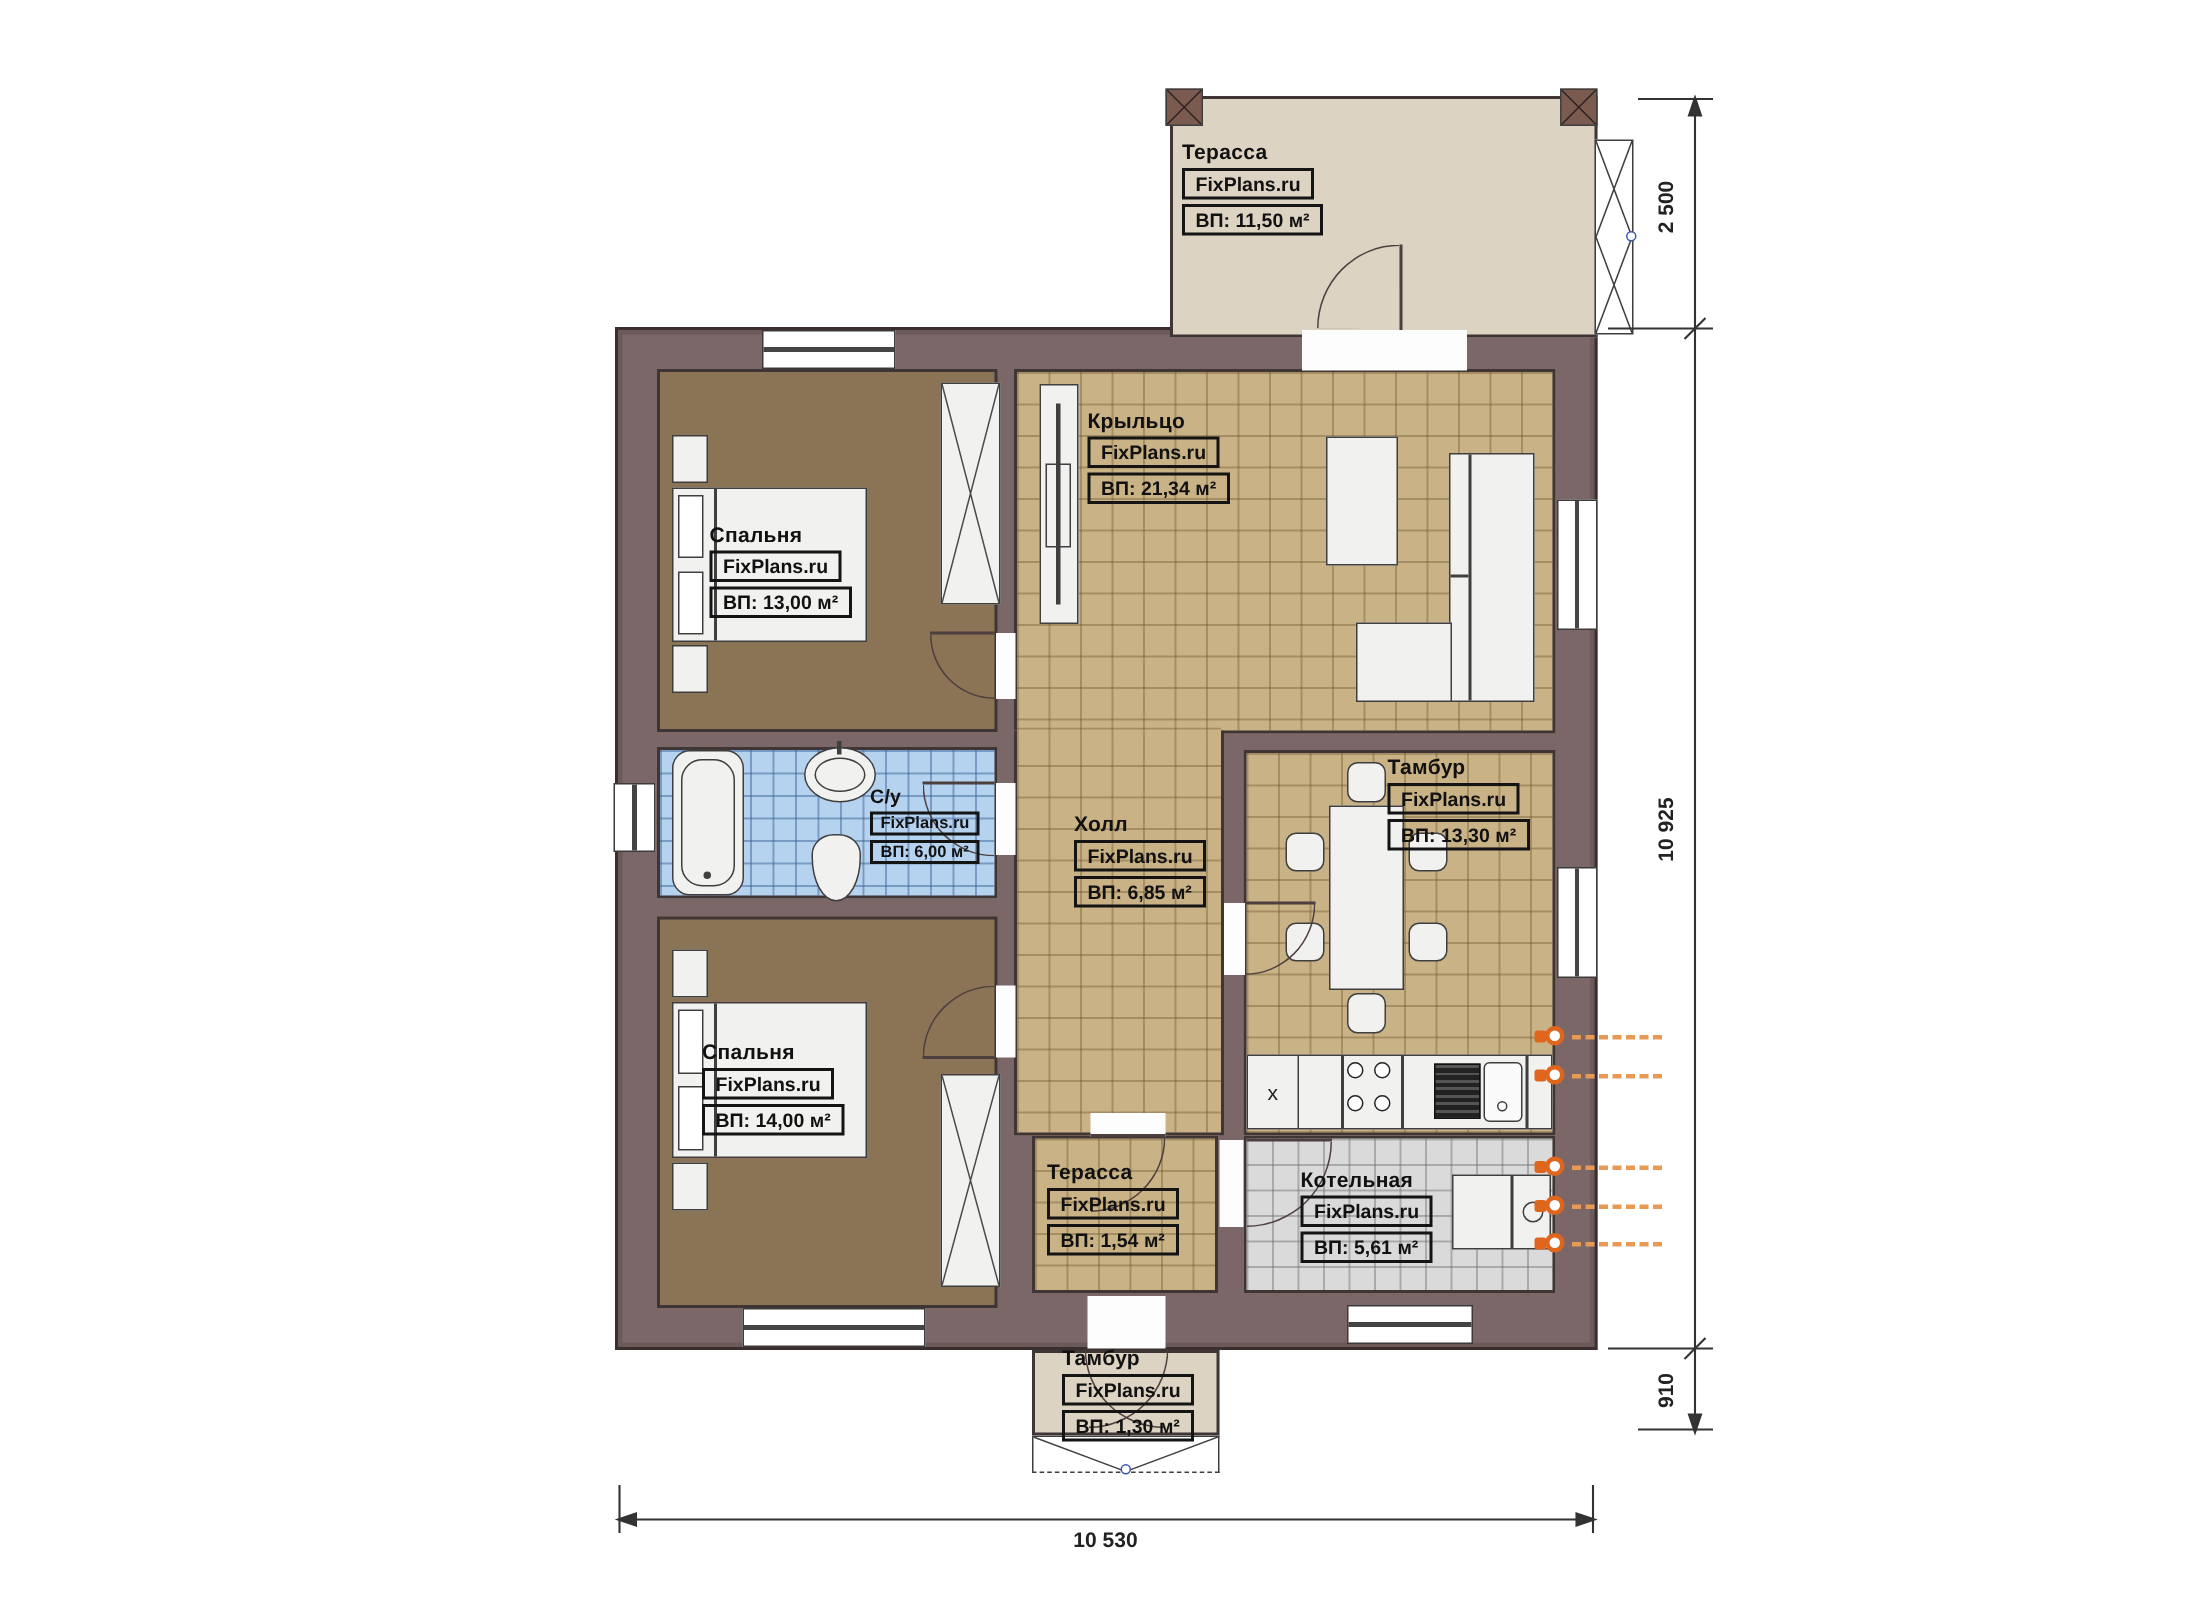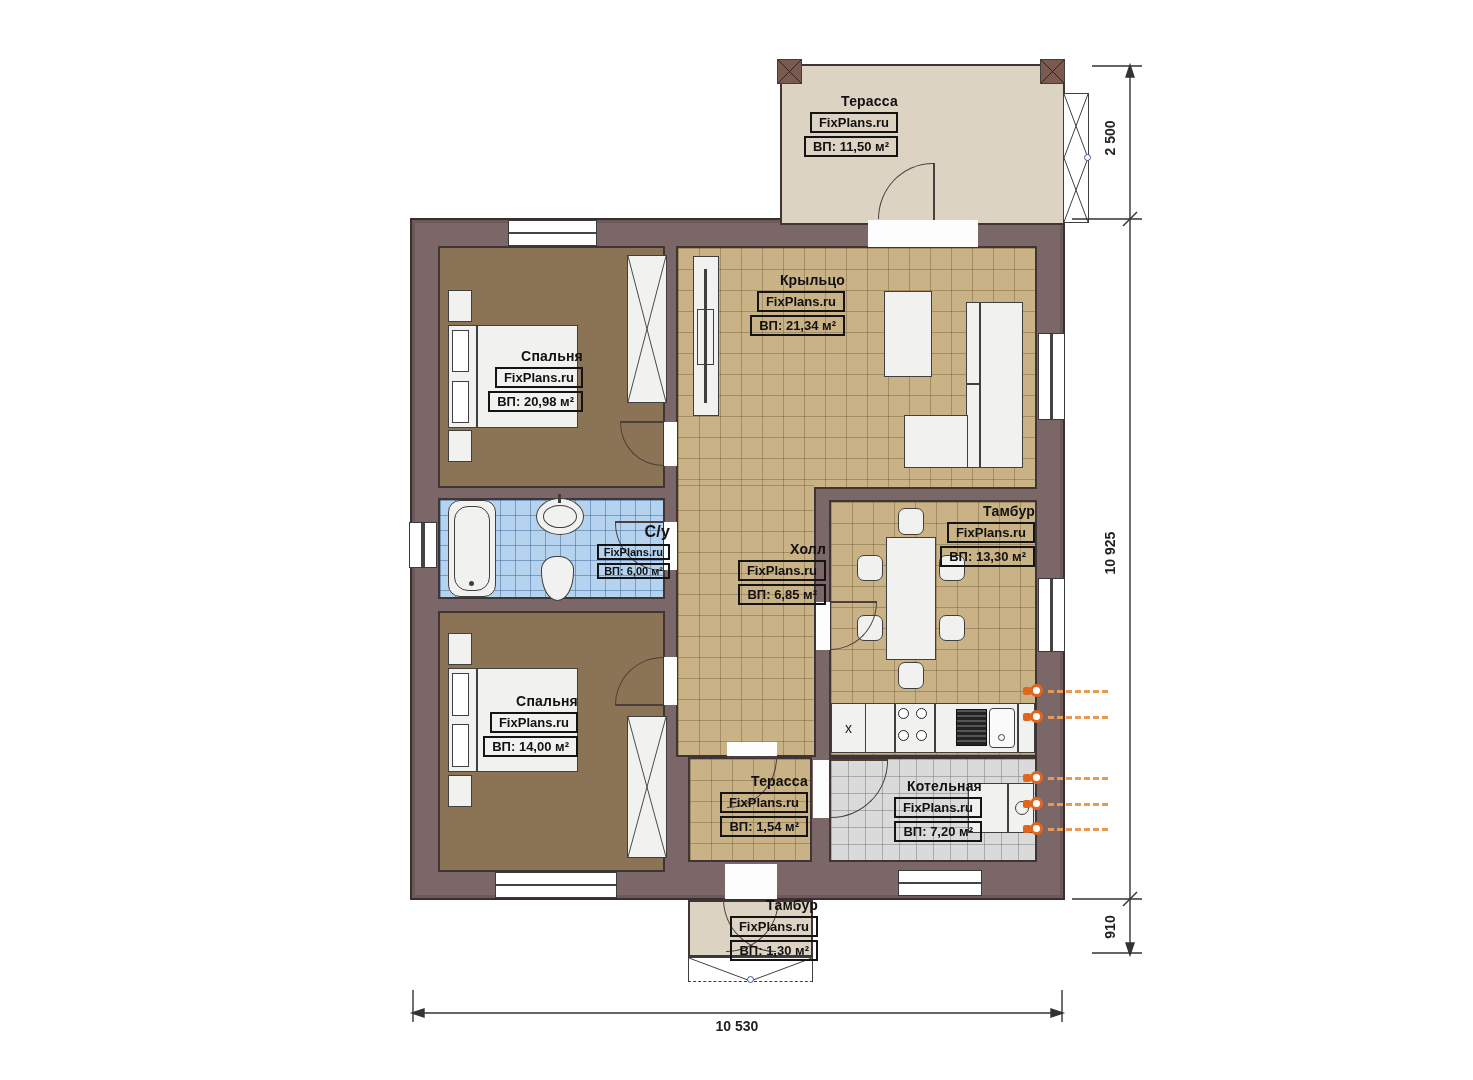--- a/index.html
+++ b/index.html
@@ -39,24 +39,24 @@
   
   .furn{position:absolute;background:#f1f1ef;border:1.5px solid #3f3f3f;z-index:20;}
   .pillow{position:absolute;background:#fff;border:1.5px solid #3f3f3f;}
   .fline{position:absolute;background:#3f3f3f;}
   .chair{border-radius:7px;}
   .round{border-radius:50%;}
   .xsvg{position:absolute;left:0;top:0;width:100%;height:100%;}
   .burner{position:absolute;width:11px;height:11px;border:1.5px solid #222;border-radius:50%;background:#fff;}
   .dark{background:#2b2b2b;background-image:repeating-linear-gradient(to bottom,#555 0 2px,#222 2px 5px);}
   
-  .rlabel{position:absolute;display:flex;flex-direction:column;align-items:flex-end;z-index:40;color:#111;}
+  .rlabel{position:absolute;display:flex;flex-direction:column;align-items:flex-start;z-index:40;color:#111;}
   .rname{font-size:14px;font-weight:bold;letter-spacing:.2px;}
   .rbox{border:2px solid #141414;padding:1px 7px;font-size:13px;font-weight:bold;margin-top:3px;white-space:nowrap;}
-  .rlabel.sm .rname{font-size:16px;}
+  .rlabel.sm .rname{font-size:13px;}
   .rlabel.sm .rbox{font-size:11px;padding:0 5px;}
   
   .dim{position:absolute;font-size:14px;font-weight:bold;color:#222;text-align:center;z-index:45;}
   .rot{transform:rotate(-90deg);}
   #dimsvg{position:absolute;left:0;top:0;z-index:44;pointer-events:none;}
   
   .rad{position:absolute;z-index:42;height:14px;}
   .rad .dot{position:absolute;width:13px;height:13px;border:3px solid #e0661e;border-radius:50%;background:#fff;top:0;}
   .rad .stub{position:absolute;left:-7px;top:3px;width:8px;height:8px;background:#e0661e;border-radius:2px;}
   .rad .dash{position:absolute;left:18px;top:6px;width:60px;border-top:3px dashed #e89a55;}
@@ -249,21 +249,21 @@
     <div class="rbox">ВП: 11,50 м²</div>
   </div>
   <div class="rlabel" style="left:725px;top:272px;width:120px">
     <div class="rname">Крыльцо</div>
     <div class="rbox">FixPlans.ru</div>
     <div class="rbox">ВП: 21,34 м²</div>
   </div>
   <div class="rlabel" style="left:473px;top:348px;width:110px">
     <div class="rname">Спальня</div>
     <div class="rbox">FixPlans.ru</div>
-    <div class="rbox">ВП: 20,98 м²</div>
+    <div class="rbox">ВП: 13,00 м²</div>
   </div>
   <div class="rlabel sm" style="left:580px;top:523px;width:90px">
     <div class="rname">С/у</div>
     <div class="rbox">FixPlans.ru</div>
     <div class="rbox">ВП: 6,00 м²</div>
   </div>
   <div class="rlabel" style="left:716px;top:541px;width:110px">
     <div class="rname">Холл</div>
     <div class="rbox">FixPlans.ru</div>
     <div class="rbox">ВП: 6,85 м²</div>
@@ -279,21 +279,21 @@
     <div class="rbox">ВП: 14,00 м²</div>
   </div>
   <div class="rlabel" style="left:698px;top:773px;width:110px">
     <div class="rname">Терасса</div>
     <div class="rbox">FixPlans.ru</div>
     <div class="rbox">ВП: 1,54 м²</div>
   </div>
   <div class="rlabel" style="left:867px;top:778px;width:115px">
     <div class="rname">Котельная</div>
     <div class="rbox">FixPlans.ru</div>
-    <div class="rbox">ВП: 7,20 м²</div>
+    <div class="rbox">ВП: 5,61 м²</div>
   </div>
   <div class="rlabel" style="left:708px;top:897px;width:110px">
     <div class="rname">Тамбур</div>
     <div class="rbox">FixPlans.ru</div>
     <div class="rbox">ВП: 1,30 м²</div>
   </div>
 
   <svg id="dimsvg" width="1473" height="1080">
     <g stroke="#333" stroke-width="1.4" fill="#333">
 

